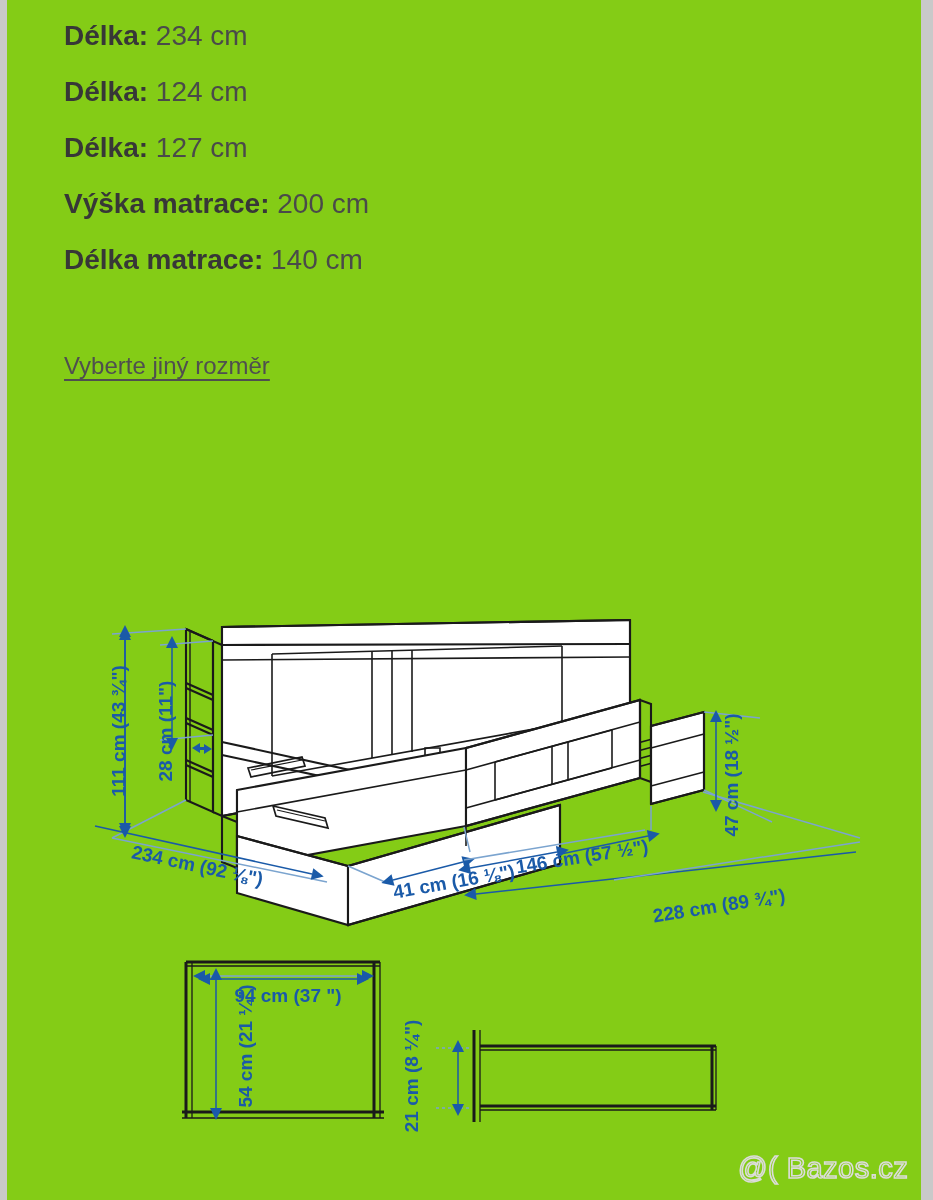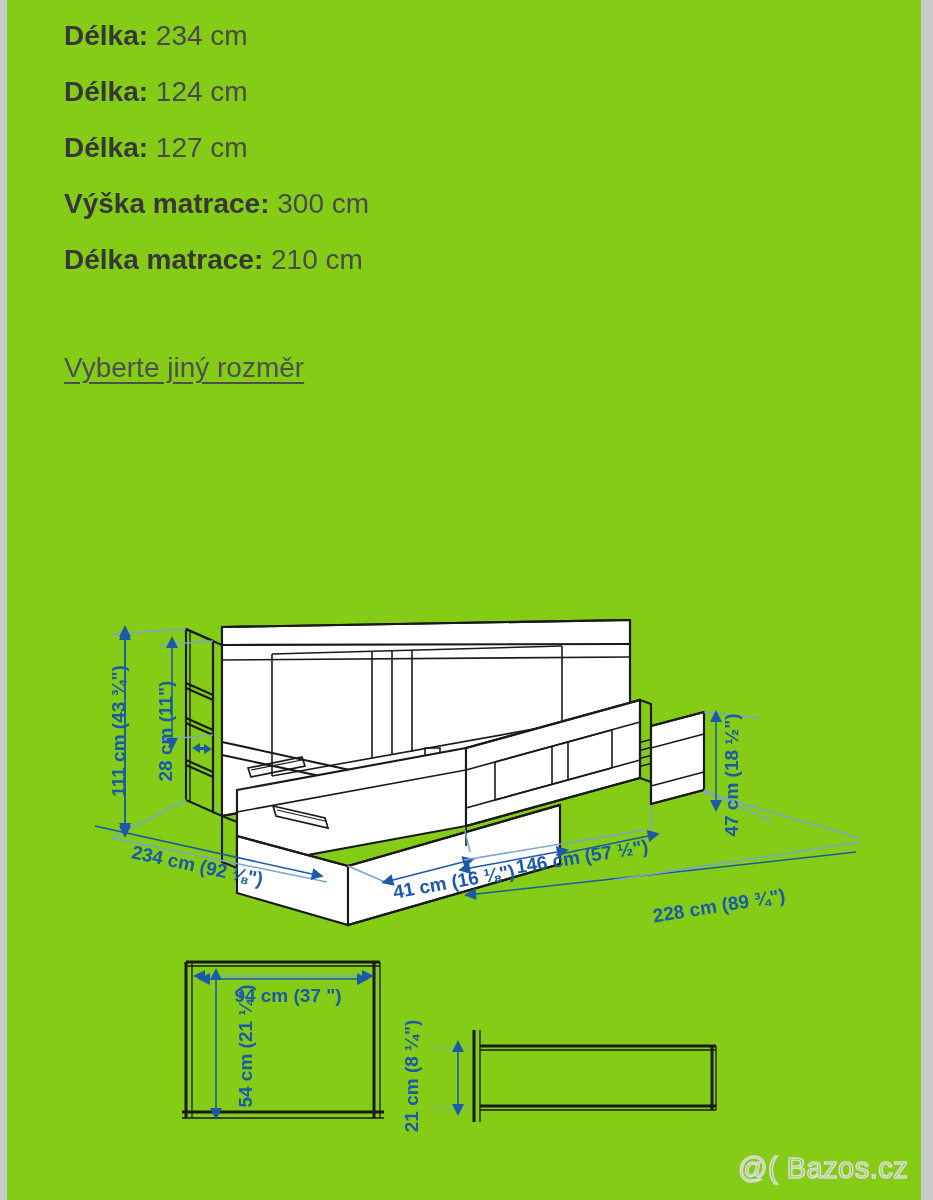--- a/index.html
+++ b/index.html
@@ -55,21 +55,21 @@
   }
   .spec-value {
     font-weight: normal;
     color: #4a4a4a;
   }
 
   .size-link {
     position: absolute;
     left: 57px;
     top: 352px;
-    font-size: 28px;
+    font-size: 24px;
     color: #4f4f4f;
     text-decoration: underline;
     text-underline-offset: 5px;
     cursor: pointer;
     white-space: nowrap;
   }
 
   
   .drawing {
     position: absolute;
@@ -109,25 +109,25 @@
     <div class="spec-row">
       <span class="spec-label">Délka:</span>
       <span class="spec-value">124 cm</span>
     </div>
     <div class="spec-row">
       <span class="spec-label">Délka:</span>
       <span class="spec-value">127 cm</span>
     </div>
     <div class="spec-row">
       <span class="spec-label">Výška matrace:</span>
-      <span class="spec-value">300 cm</span>
+      <span class="spec-value">200 cm</span>
     </div>
     <div class="spec-row">
       <span class="spec-label">Délka matrace:</span>
-      <span class="spec-value">210 cm</span>
+      <span class="spec-value">140 cm</span>
     </div>
   </div>
 
   <a class="size-link" href="#">Vyberte jiný rozměr</a>
 
 </div>
 
 <svg class="drawing" viewBox="0 0 933 1200" width="933" height="1200">
   <defs>
     <marker id="arrL" markerWidth="9" markerHeight="8" refX="8" refY="4" orient="auto">

